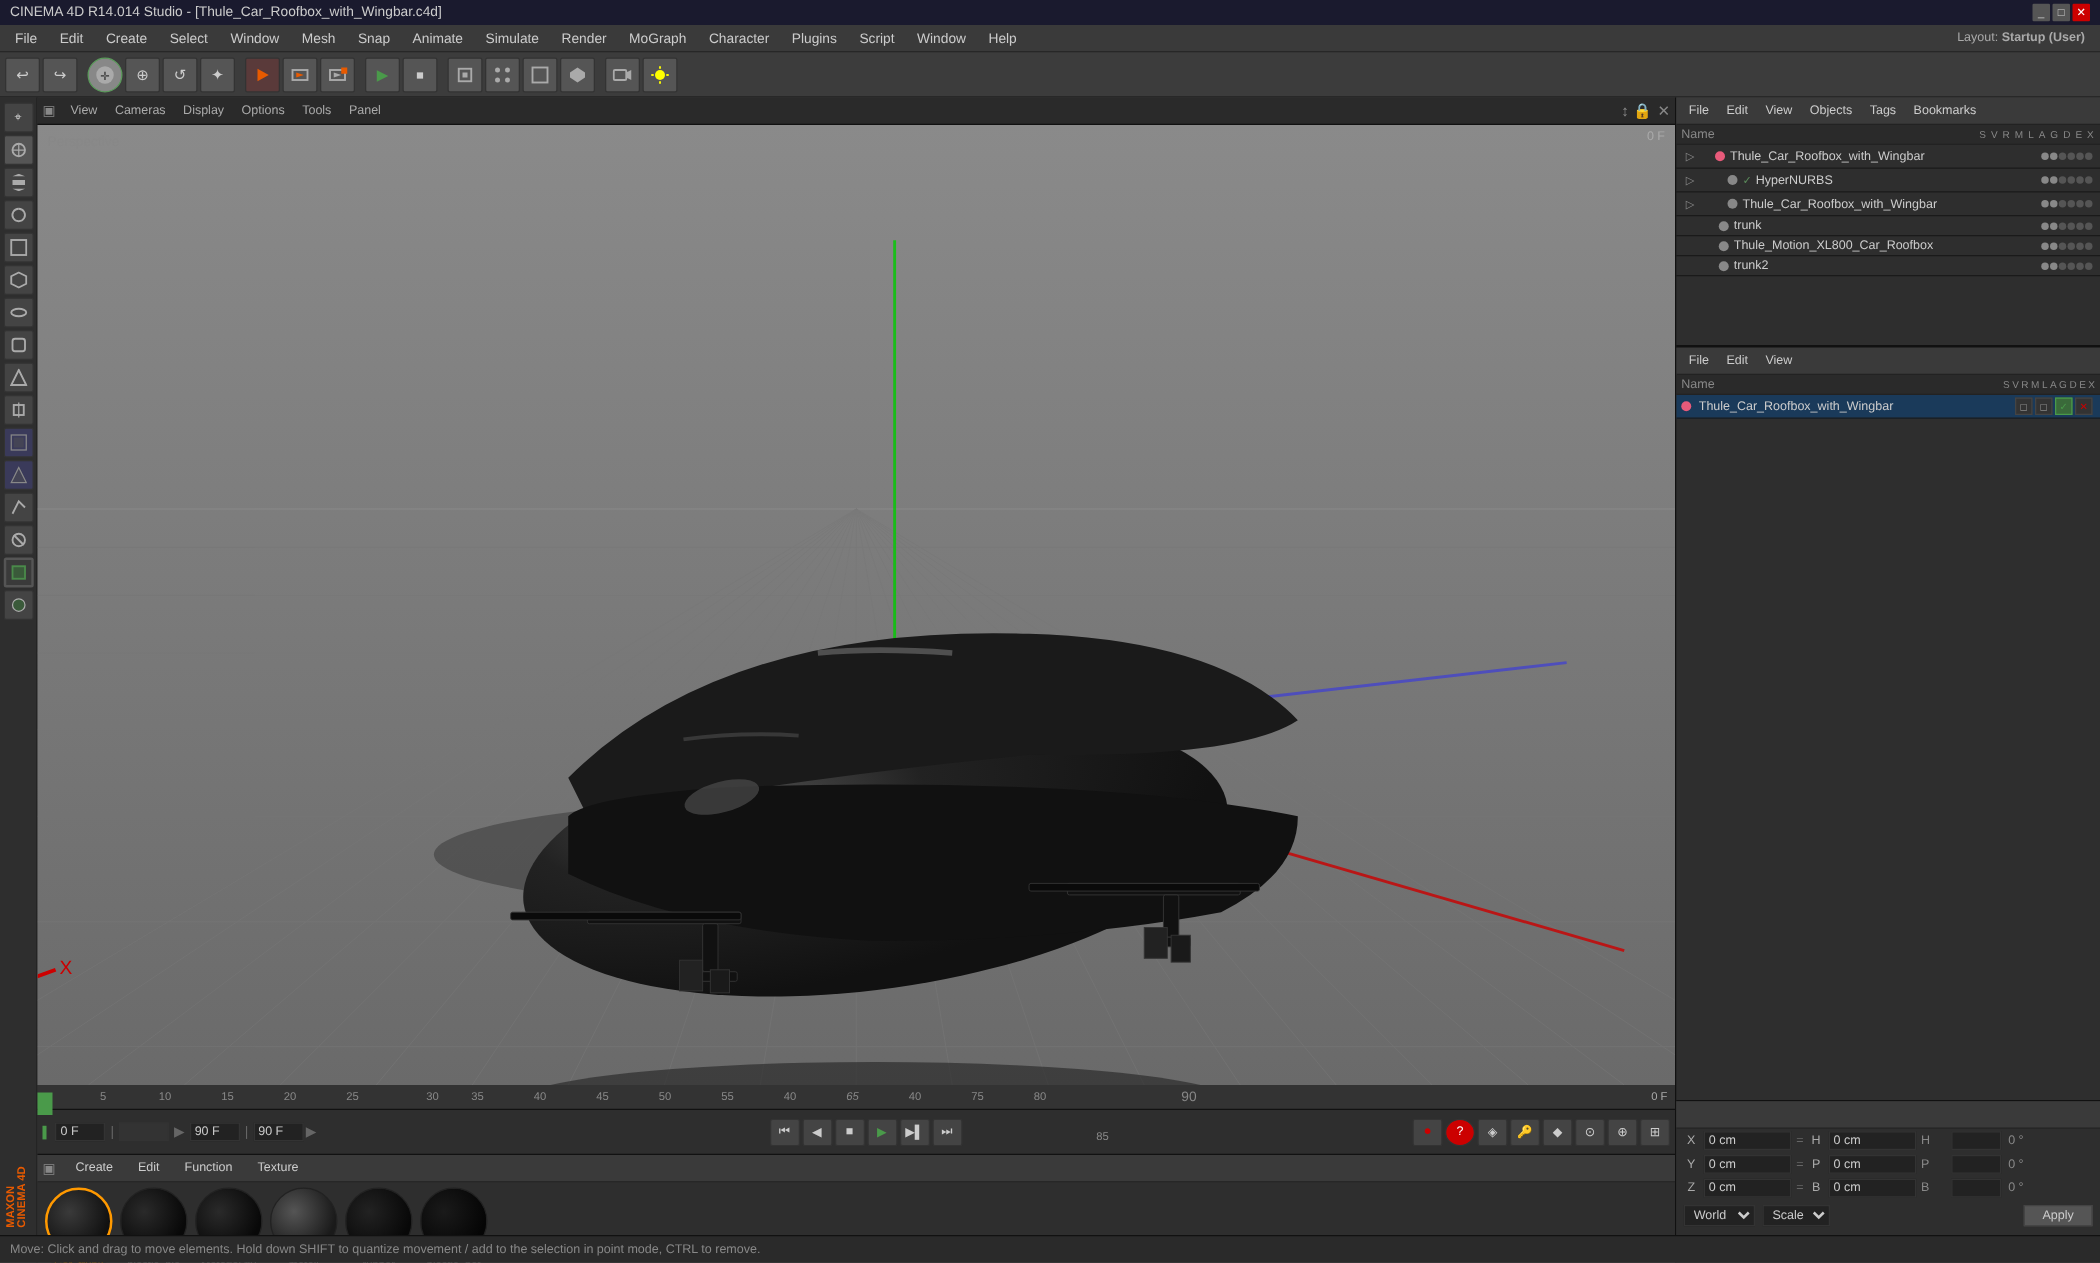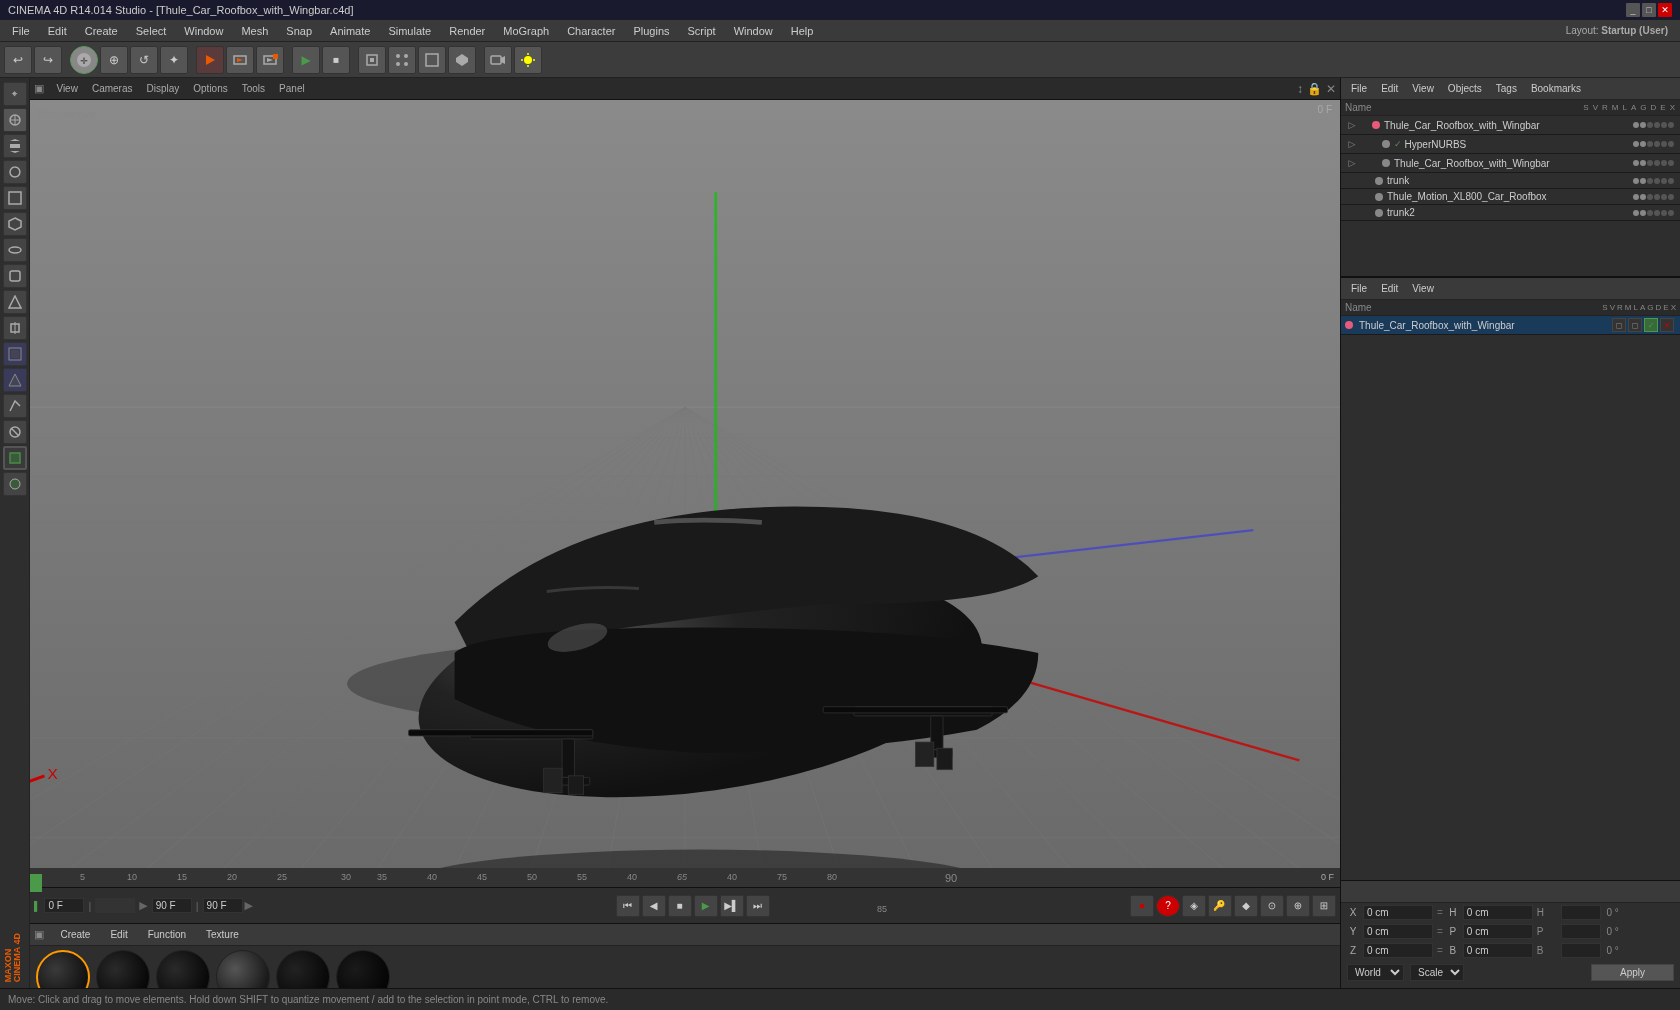--- a/index.html
+++ b/index.html
@@ -182,21 +182,21 @@
       width: 70px; padding: 1px 3px;
     }
     .coord-equal { color: #666; font-size: 10px; }
     .coord-field2 { background: #222; border: 1px solid #333; color: #ccc; font-size: 10px; width: 70px; padding: 1px 3px; }
     .coord-suffix { font-size: 10px; color: #888; width: 20px; }
     .coord-suffix2 { font-size: 10px; color: #888; width: 14px; text-align: right; }
     #coord-bottom { display: flex; align-items: center; padding: 4px 6px; gap: 6px; }
     .coord-select { background: #222; border: 1px solid #333; color: #ccc; font-size: 10px; padding: 1px 3px; }
     .apply-btn {
       background: #555; border: 1px solid #444; color: #ccc; font-size: 10px;
-      padding: 2px 28px; cursor: pointer; margin-left: auto;
+      padding: 2px 14px; cursor: pointer; margin-left: auto;
     }
 
     
     #statusbar {
       position: absolute; bottom: 0; left: 0; right: 0; height: 22px;
       background: #2a2a2a; border-top: 1px solid #111;
       display: flex; align-items: center; padding: 0 8px;
       font-size: 10px; color: #888;
     }
 

